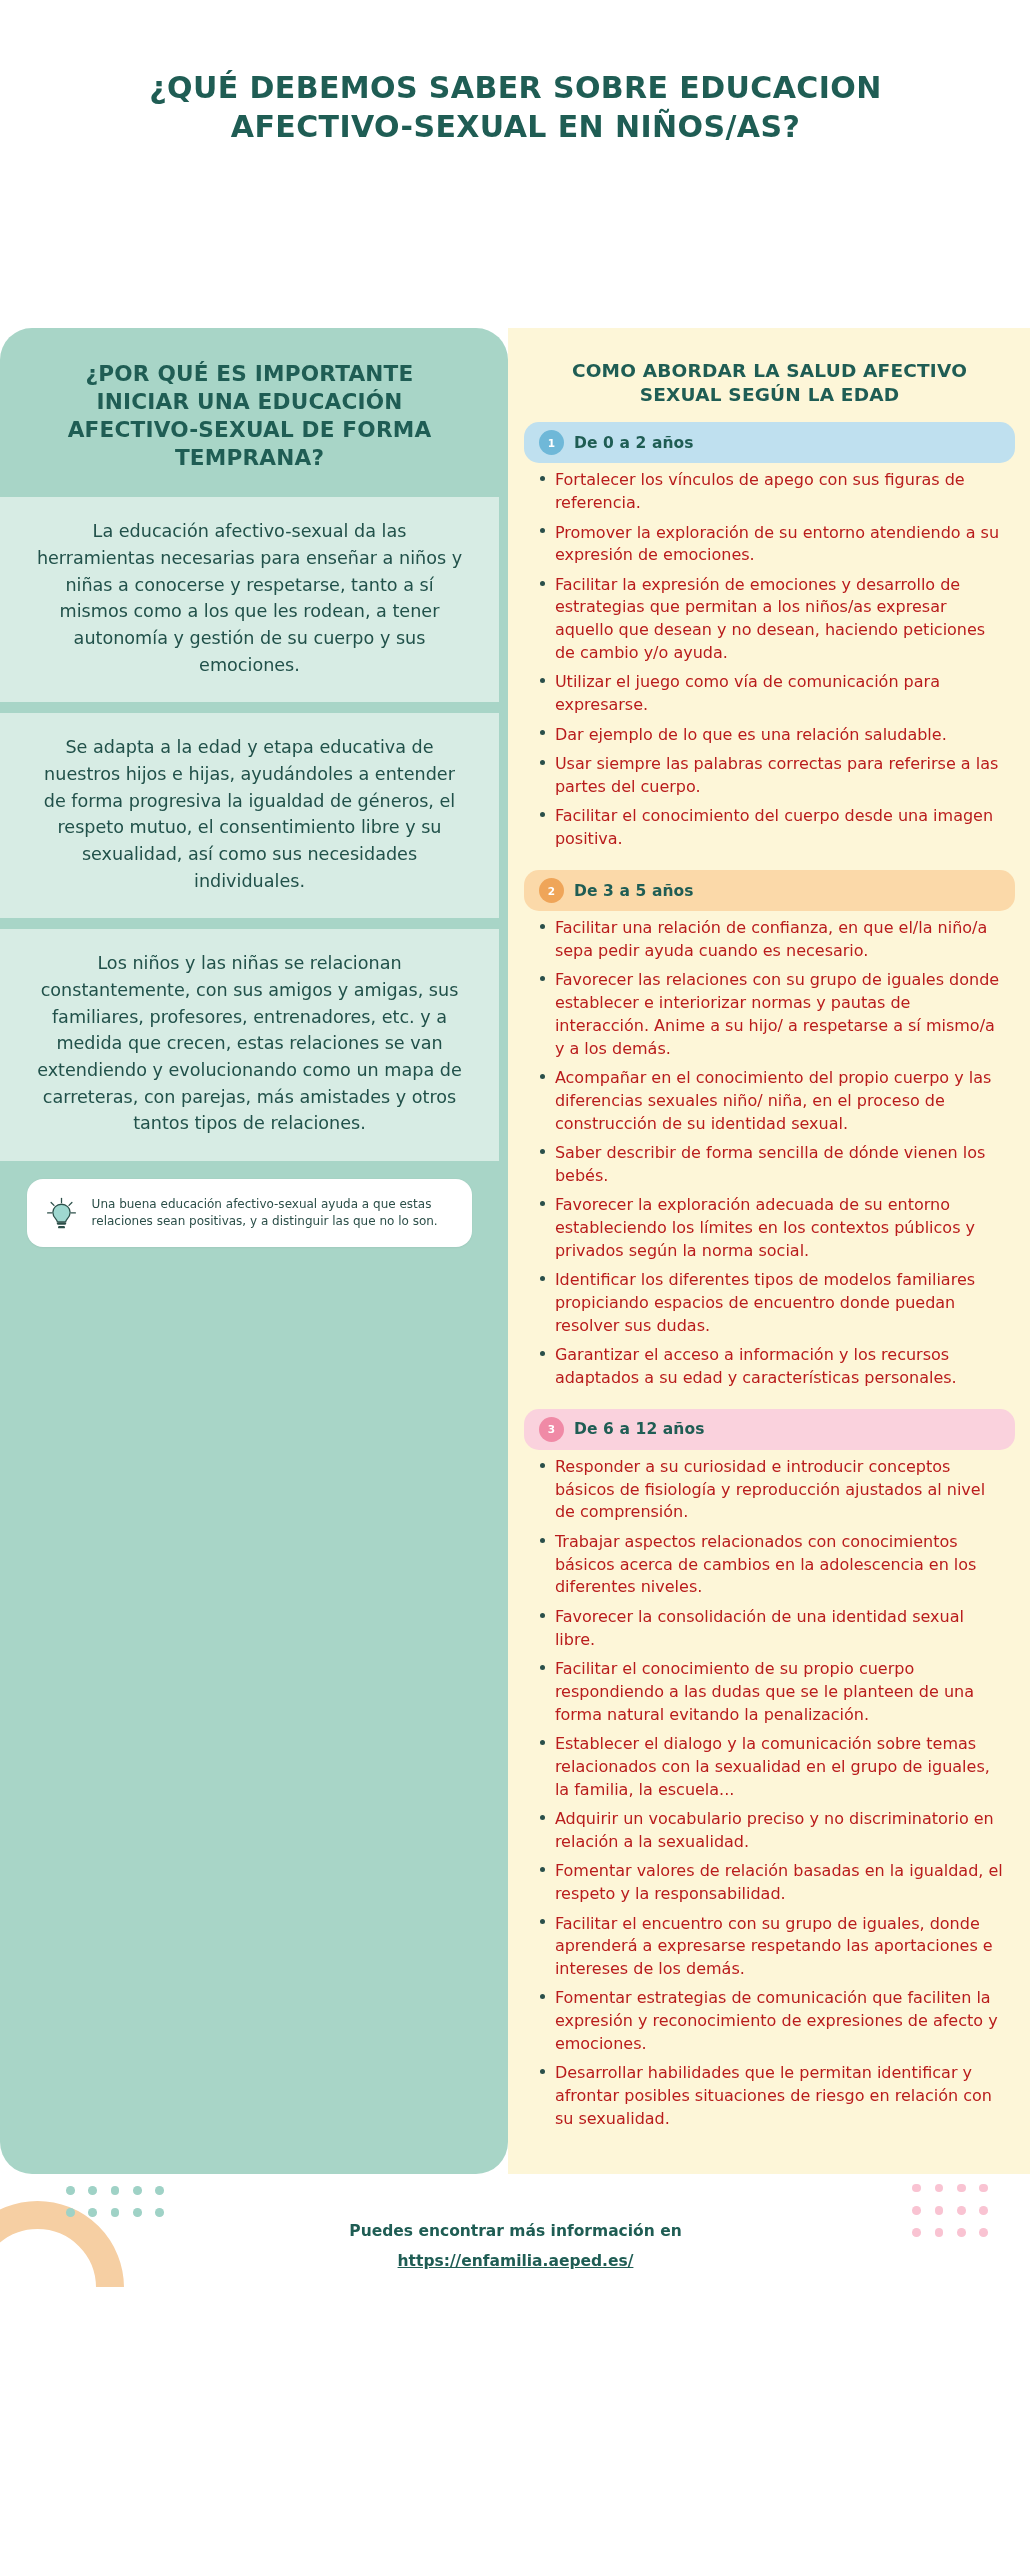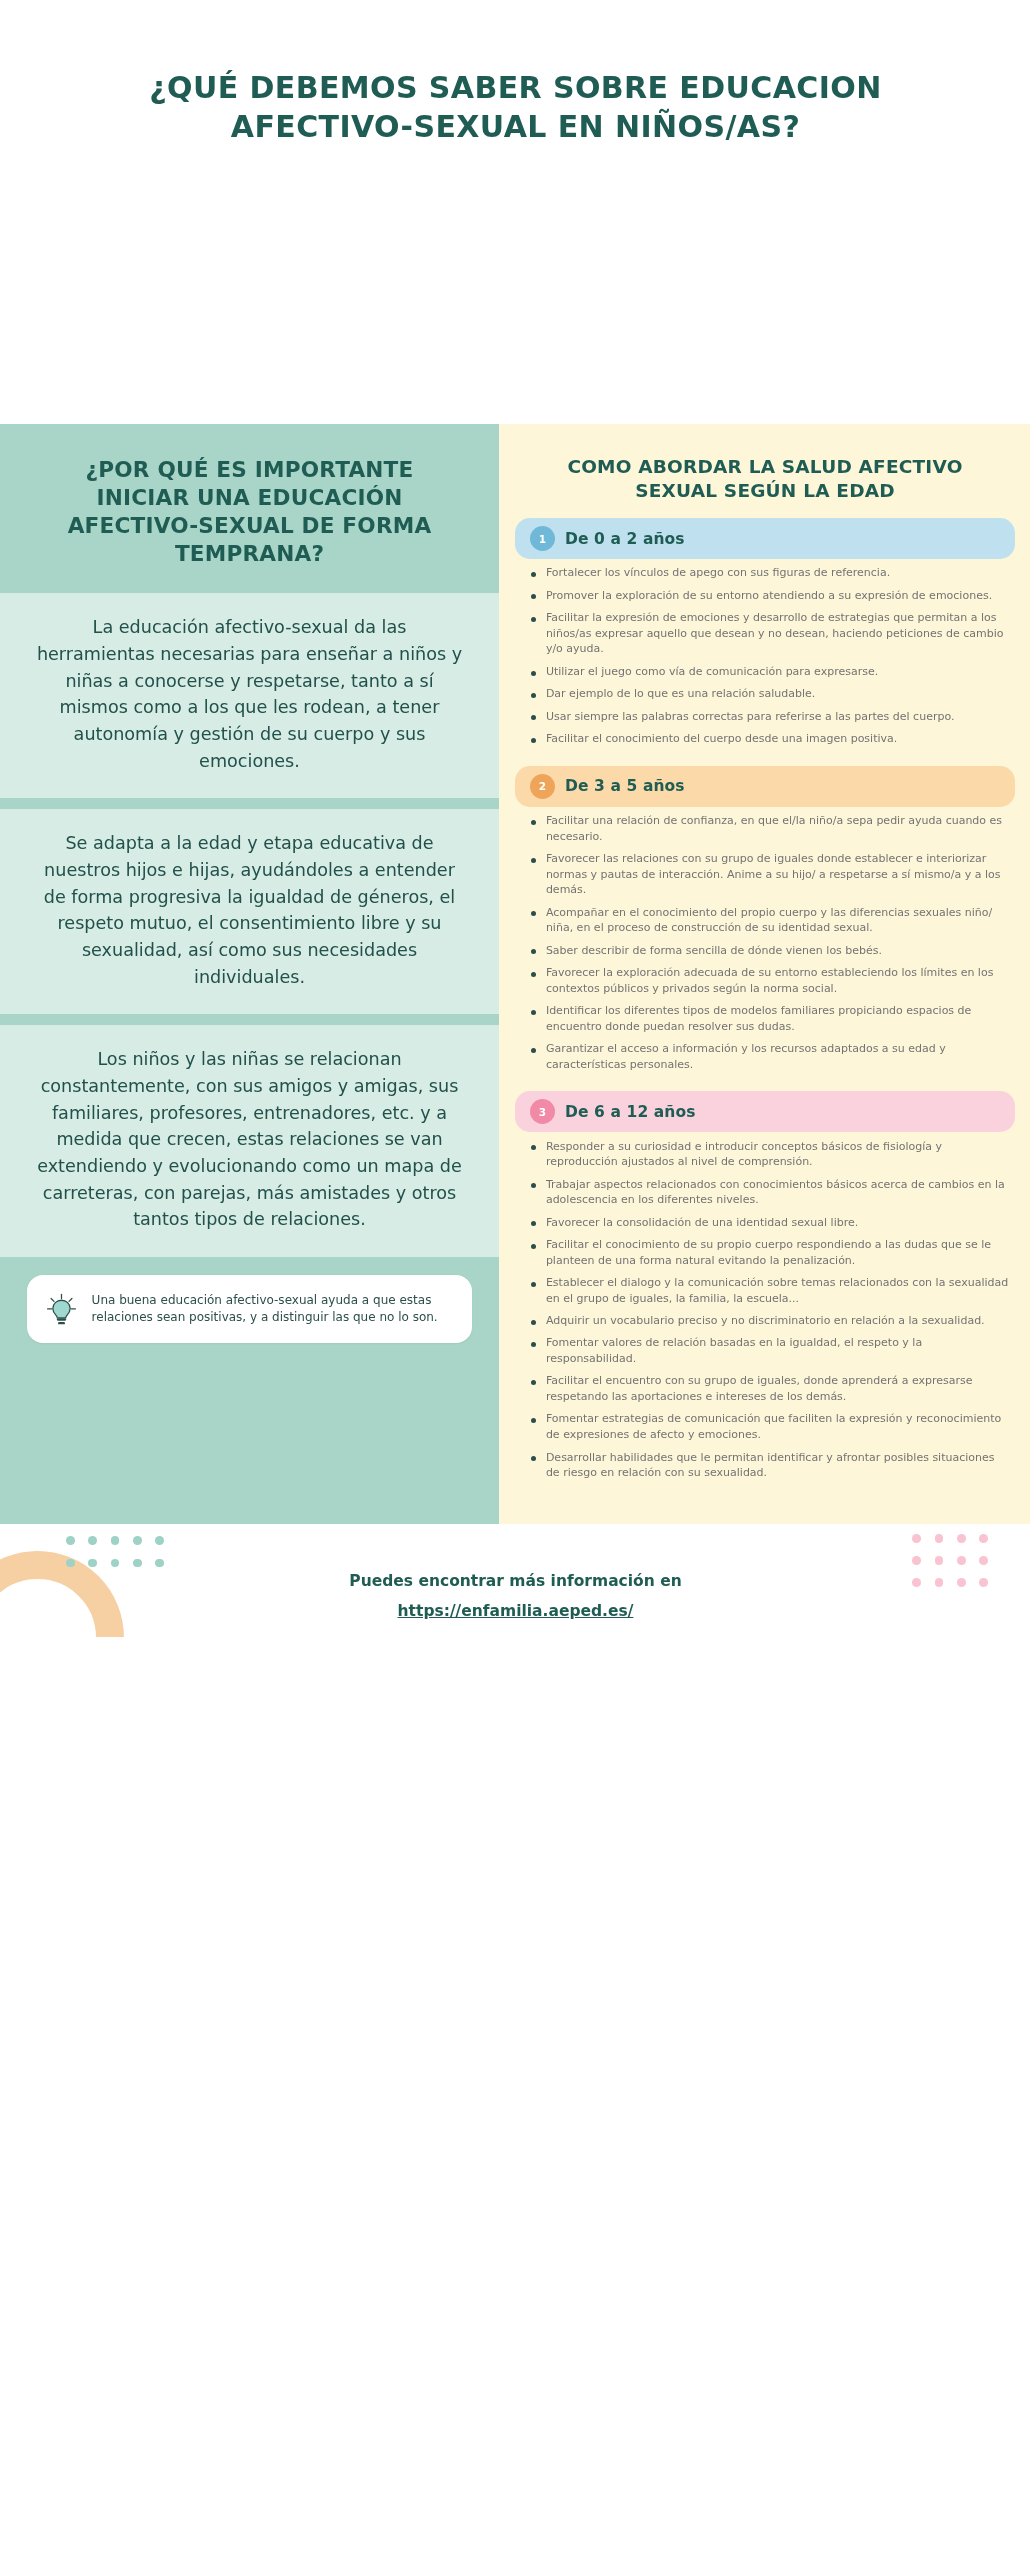--- a/index.html
+++ b/index.html
@@ -61,21 +61,21 @@
   }
   .bl-arc-cover {
     left: -49px; bottom: -49px;
     width: 173px; height: 87px;
     background: #ffffff;
   }
 
   
   .header {
     position: relative;
-    height: 424px;
+    height: 328px;
     background: #ffffff;
   }
   .header h1 {
     position: absolute;
     left: 111px;
     right: 111px;
     top: 68px;
     margin: 0;
     text-align: center;
     color: #1f5d54;
@@ -91,21 +91,22 @@
   .body-wrap {
     position: relative;
     display: flex;
     align-items: stretch;
     background: #ffffff;
     z-index: 2;
   }
   .left-col {
     width: 499px;
     background: #a8d5c7;
-    padding: 0 0 0 0;
+    padding: 0 9px 0 0;
+    border-radius: 32px;
   }
   .right-col {
     flex: 1;
     background: #fdf6d8;
     padding: 0 0 24px 0;
   }
 
   
   .left-title {
     padding: 32px 38px 25px 38px;
@@ -186,22 +187,22 @@
     letter-spacing: 0.1px;
   }
   .age-body { padding: 0 22px 6.2px 28.4px; }
   ul.age-list {
     margin: 0;
     padding: 0 0 0 16px;
     list-style: none;
   }
   ul.age-list li {
     position: relative;
-    color: #737373;
-    font-size: 11px;
+    color: #b91c1c;
+    font-size: 16px;
     line-height: 1.42;
     margin-bottom: 6.8px;
     padding-left: 2.5px;
   }
   ul.age-list li::before {
     content: "";
     position: absolute;
     left: -12.4px;
     top: 6.8px;
     width: 5px; height: 5px;

